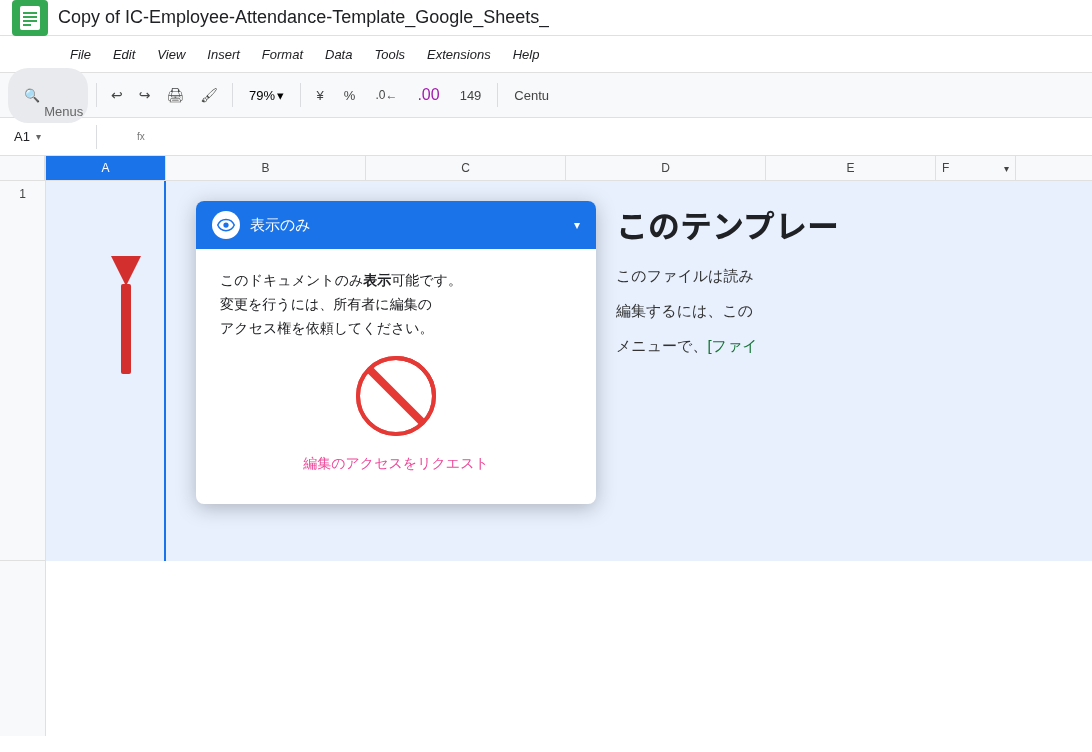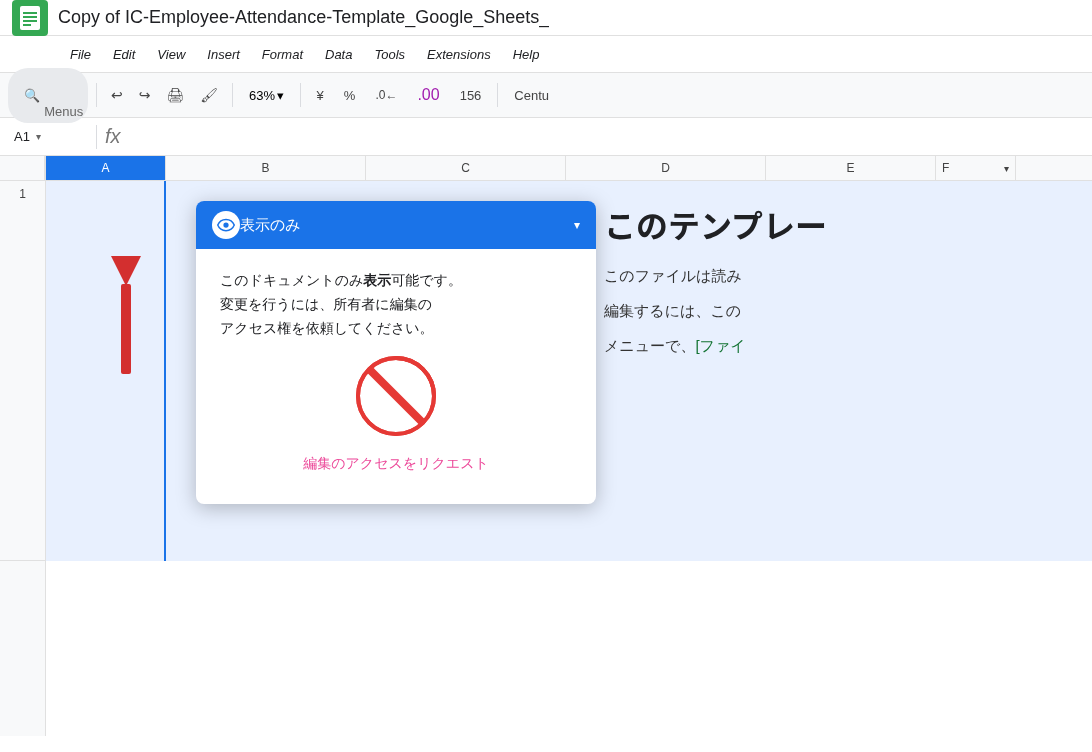--- a/index.html
+++ b/index.html
@@ -125,22 +125,22 @@
       font-size: 10px;
     }
     .formula-divider {
       width: 1px;
       height: 24px;
       background: #dadce0;
       margin: 0 8px;
     }
     .fx-label {
       color: #777;
-      font-size: 20px;
-      font-style: italic;
+      font-size: 10px;
+      margin-left: 32px;
     }
 
     
     .sheet-container {
       display: flex;
       height: calc(752px - 52px - 36px - 46px - 38px);
     }
 
     
     .row-numbers {
@@ -229,21 +229,21 @@
       border-radius: 8px;
       box-shadow: 0 4px 20px rgba(0,0,0,0.25);
       overflow: hidden;
       z-index: 10;
     }
     .popup-header {
       background: #1a73e8;
       padding: 10px 16px;
       display: flex;
       align-items: center;
-      gap: 0;
+      gap: 10px;
     }
     .popup-eye-icon {
       width: 28px;
       height: 28px;
       background: #fff;
       border-radius: 50%;
       display: flex;
       align-items: center;
       justify-content: center;
       flex-shrink: 0;
@@ -285,21 +285,21 @@
       font-size: 14px;
       cursor: pointer;
       padding: 8px;
       text-decoration: none;
     }
 
     
     .right-content {
       position: absolute;
       top: 20px;
-      left: 438px;
+      left: 450px;
       padding-right: 20px;
     }
     .right-title {
       font-size: 32px;
       font-weight: bold;
       color: #202124;
       font-family: 'Noto Sans JP', Arial, sans-serif;
       margin-bottom: 20px;
       white-space: nowrap;
     }
@@ -363,29 +363,29 @@
     <span>🔍</span>
     <span style="font-size:13px;color:#666;margin-top:32px;">Menus</span>
   </div>
   <div class="toolbar-divider"></div>
   <button class="toolbar-btn">↩</button>
   <button class="toolbar-btn">↪</button>
   <button class="toolbar-btn">🖨</button>
   <button class="toolbar-btn">🖌</button>
   <div class="toolbar-divider"></div>
   <div class="zoom-btn">
-    <span>63%</span>
+    <span>79%</span>
     <span>▾</span>
   </div>
   <div class="toolbar-divider"></div>
   <span class="format-type">¥</span>
   <span class="format-type">%</span>
   <span class="format-type" style="font-size:12px;color:#444;">.0←</span>
   <span class="format-type" style="font-size:16px;color:#a21caf;">.00</span>
-  <span class="format-type">156</span>
+  <span class="format-type">149</span>
   <div class="toolbar-divider"></div>
   <span class="format-type">Centu</span>
 </div>
 
 <div class="formula-bar">
   <div class="cell-ref">
     <span class="cell-ref-box">A1</span>
     <span class="cell-ref-arrow">▾</span>
   </div>
   <div class="formula-divider"></div>

